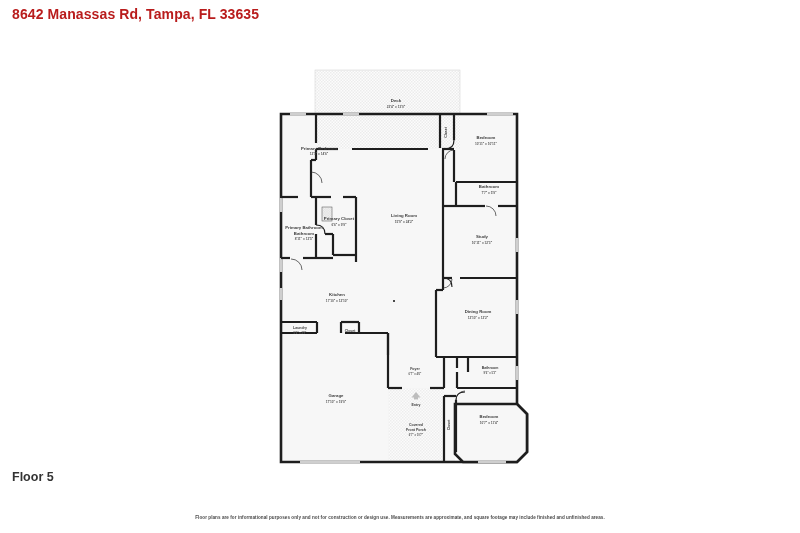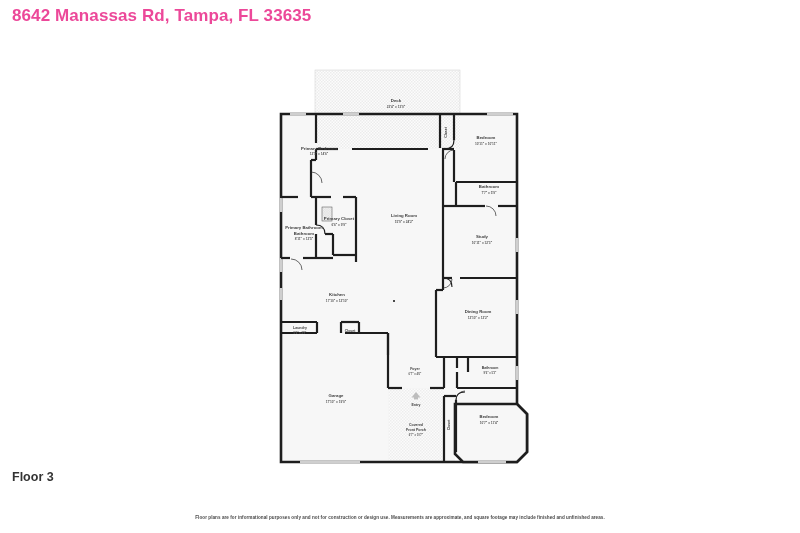--- a/index.html
+++ b/index.html
@@ -13,24 +13,24 @@
     height: 533px;
     position: relative;
     font-family: "Liberation Sans", sans-serif;
     color: #3a3a3a;
     overflow: hidden;
   }
   #page-title {
     position: absolute;
     left: 12px;
     top: 6px;
-    font-size: 17px;
+    font-size: 14px;
     font-weight: bold;
     letter-spacing: 0.1px;
-    color: #ec4899;
+    color: #b91c1c;
   }
   #floor-label {
     position: absolute;
     left: 12px;
     top: 470px;
     font-size: 12.5px;
     font-weight: bold;
     color: #333333;
   }
   #footer-note {
@@ -328,14 +328,14 @@
 
     <g>
       <text class="rm-name" x="489" y="418">Bedroom</text>
       <text class="rm-dim" x="489" y="423.5">10'7" x 11'4"</text>
     </g>
 
   </g>
 </svg>
 </div>
 
-<div id="floor-label">Floor 3</div>
+<div id="floor-label">Floor 5</div>
 <div id="footer-note">Floor plans are for informational purposes only and not for construction or design use. Measurements are approximate, and square footage may include finished and unfinished areas.</div>
 
 </body></html>

